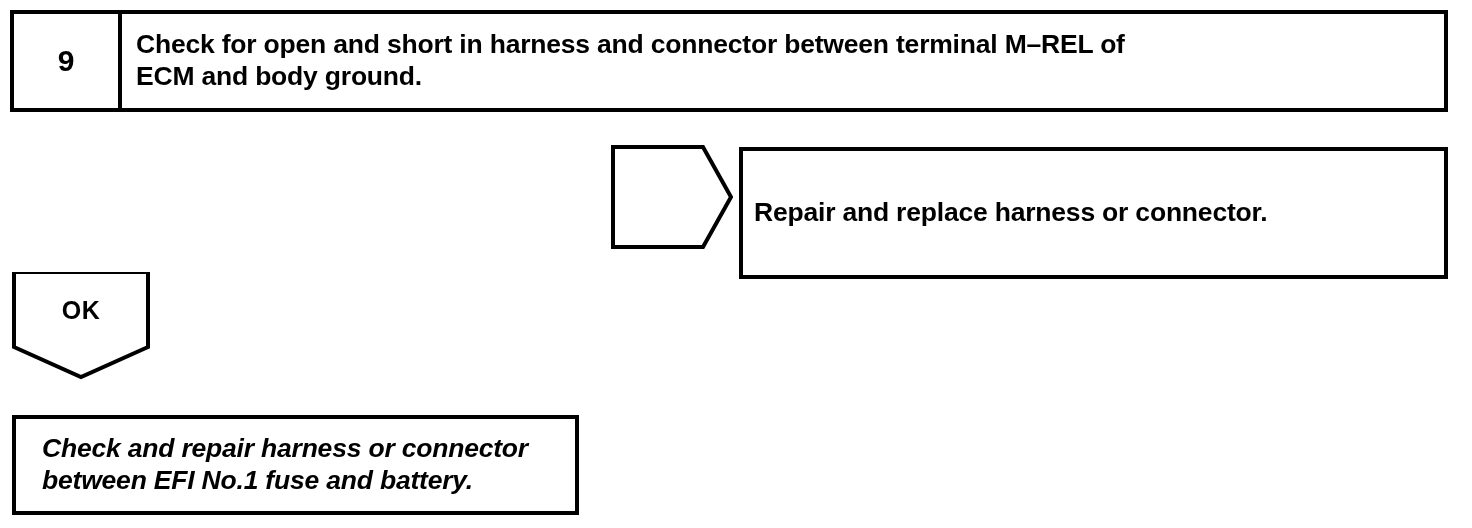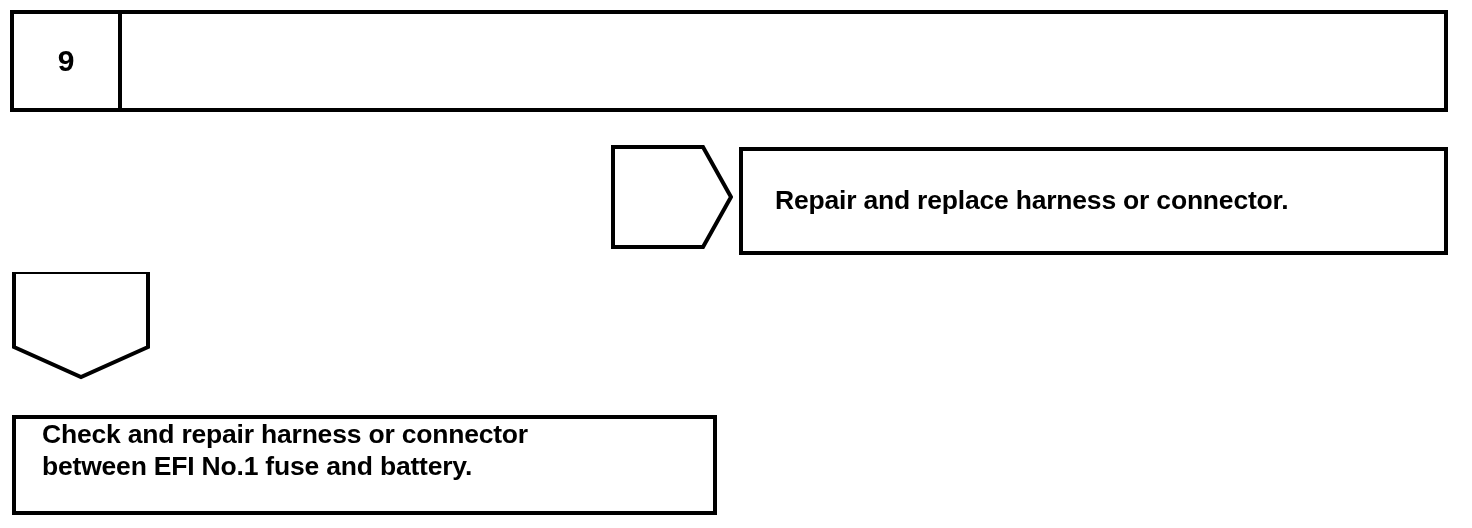--- a/index.html
+++ b/index.html
@@ -97,27 +97,27 @@
     letter-spacing: 0.5px;
     pointer-events: none;
   }
 
   
   .repair-box {
     position: absolute;
     left: 739px;
     top: 147px;
     width: 709px;  
-    height: 108px; 
+    height: 132px; 
     box-sizing: border-box;
     border: 4px solid #000;
     background: #fff;
     display: flex;
     align-items: center;
-    padding-left: 32px;
+    padding-left: 11px;
     padding-right: 10px;
   }
   .repair-text {
     font-size: 26.5px;
     font-weight: bold;
     line-height: 1.2;
     letter-spacing: -0.2px;
   }
 
   
@@ -146,63 +146,69 @@
     font-weight: bold;
     letter-spacing: 0.5px;
     pointer-events: none;
   }
 
   
   .final-box {
     position: absolute;
     left: 12px;
     top: 415px;
-    width: 705px;  
+    width: 567px;  
     height: 100px; 
     box-sizing: border-box;
     border: 4px solid #000;
     background: #fff;
     display: flex;
-    align-items: flex-start;
+    align-items: center;
     padding-left: 26px;
     padding-right: 10px;
+    font-style: italic;
   }
   .final-text {
     font-size: 26.5px;
     font-weight: bold;
     line-height: 1.2;
     letter-spacing: -0.2px;
     white-space: pre-line;
   }
 </style>
 </head>
 <body>
 
 <div id="flow-root">
 
   <div class="step-row">
     <div class="step-num-cell">
       <span class="step-num">9</span>
     </div>
+    <div class="step-text-cell">
+      <span class="step-text">Check for open and short in harness and connector between terminal M–REL of
+ECM and body ground.</span>
+    </div>
   </div>
 
   <div class="ng-arrow">
     <svg viewBox="0 0 122 104" xmlns="http://www.w3.org/2000/svg" aria-hidden="true">
       <polygon points="2,2 92,2 120,52 92,102 2,102" fill="#ffffff" stroke="#000000" stroke-width="4" stroke-linejoin="miter"></polygon>
     </svg>
   </div>
 
   <div class="repair-box">
     <span class="repair-text">Repair and replace harness or connector.</span>
   </div>
 
   <div class="ok-arrow">
     <svg viewBox="0 0 138 108" xmlns="http://www.w3.org/2000/svg" aria-hidden="true">
       <polygon points="2,0 136,0 136,75 69,105 2,75" fill="#ffffff" stroke="#000000" stroke-width="4" stroke-linejoin="miter"></polygon>
     </svg>
   </div>
+  <div class="ok-label">OK</div>
 
   <div class="final-box">
     <span class="final-text">Check and repair harness or connector
 between EFI No.1 fuse and battery.</span>
   </div>
 
 </div>
 
 </body></html>

